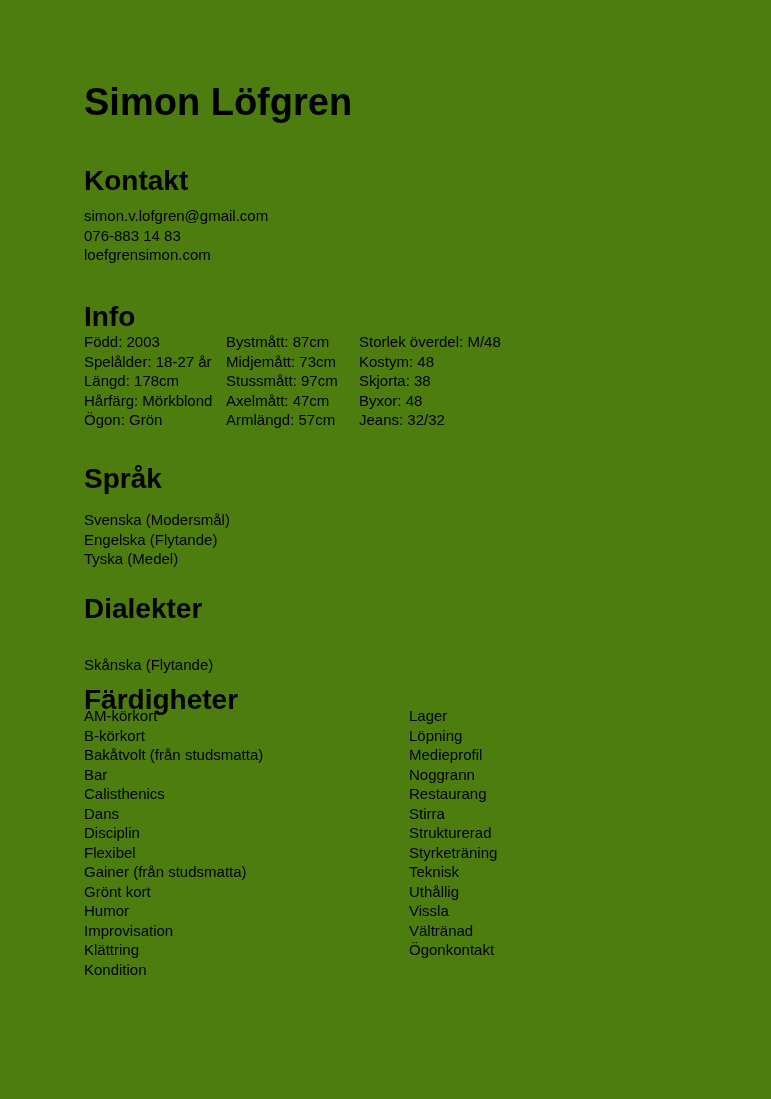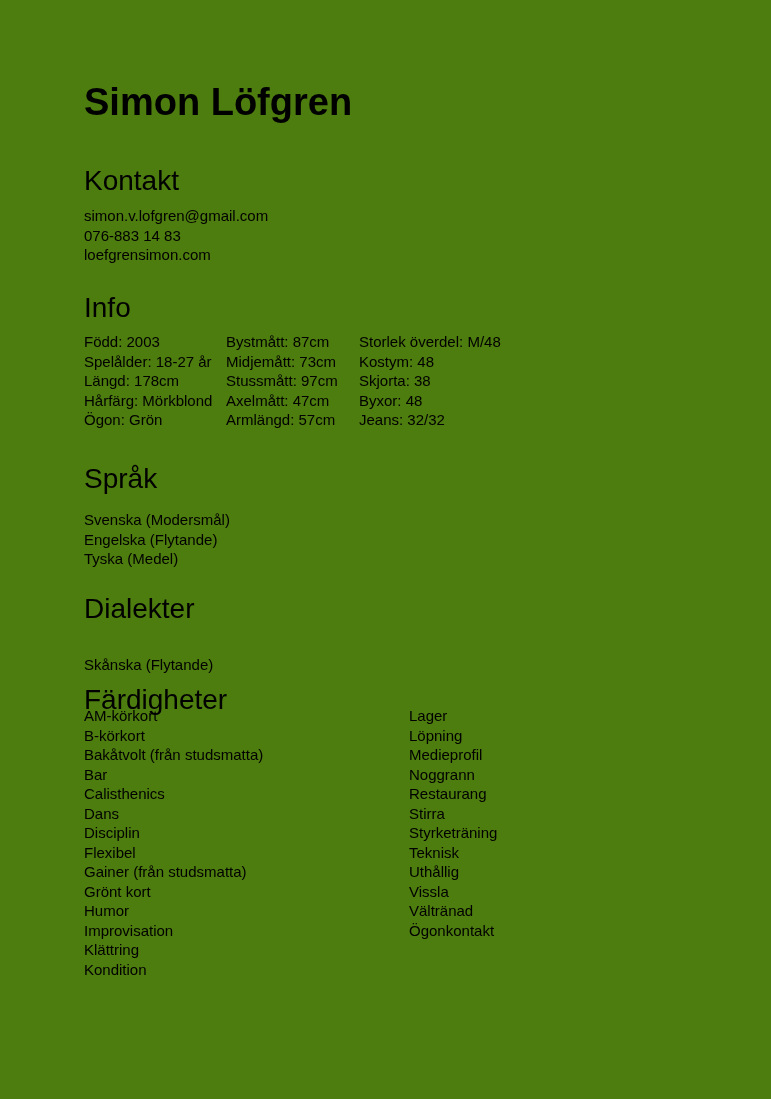--- a/index.html
+++ b/index.html
@@ -19,21 +19,21 @@
     margin: 0;
     font-size: 38px;
     line-height: 44px;
     font-weight: 700;
     letter-spacing: 0;
   }
   h2.sec-heading {
     margin: 0;
     font-size: 28px;
     line-height: 34px;
-    font-weight: 400;
+    font-weight: 700;
     text-align: right;
   }
   .line { white-space: nowrap; }
   .info-grid {
     display: grid;
     grid-template-columns: 142px 133px 164px 1fr;
     width: 603px;
   }
   .info-col .line { height: 19.5px; }
   .skills-grid {
@@ -52,21 +52,21 @@
   <h1 class="doc-title abs" style="top:80px;">Simon Löfgren</h1>
 
   <h2 class="sec-heading abs" style="top:164px;">Kontakt</h2>
 
   <div class="abs" style="top:206px;">
     <div class="line">simon.v.lofgren@gmail.com</div>
     <div class="line">076-883 14 83</div>
     <div class="line">loefgrensimon.com</div>
   </div>
 
-  <h2 class="sec-heading abs" style="top:291px;">Info</h2>
+  <h2 class="sec-heading abs" style="top:300px;">Info</h2>
 
   <div class="info-grid abs" style="top:332px;">
     <div class="info-col">
       <div class="line">Född: 2003</div>
       <div class="line">Spelålder: 18-27 år</div>
       <div class="line">Längd: 178cm</div>
       <div class="line">Hårfärg: Mörkblond</div>
       <div class="line">Ögon: Grön</div>
     </div>
     <div class="info-col">
@@ -118,20 +118,21 @@
       <div class="skill-line">Klättring</div>
       <div class="skill-line">Kondition</div>
     </div>
     <div class="skills-col">
       <div class="skill-line">Lager</div>
       <div class="skill-line">Löpning</div>
       <div class="skill-line">Medieprofil</div>
       <div class="skill-line">Noggrann</div>
       <div class="skill-line">Restaurang</div>
       <div class="skill-line">Stirra</div>
+      <div class="skill-line">Strukturerad</div>
       <div class="skill-line">Styrketräning</div>
       <div class="skill-line">Teknisk</div>
       <div class="skill-line">Uthållig</div>
       <div class="skill-line">Vissla</div>
       <div class="skill-line">Vältränad</div>
       <div class="skill-line">Ögonkontakt</div>
     </div>
   </div>
 
 </div>

